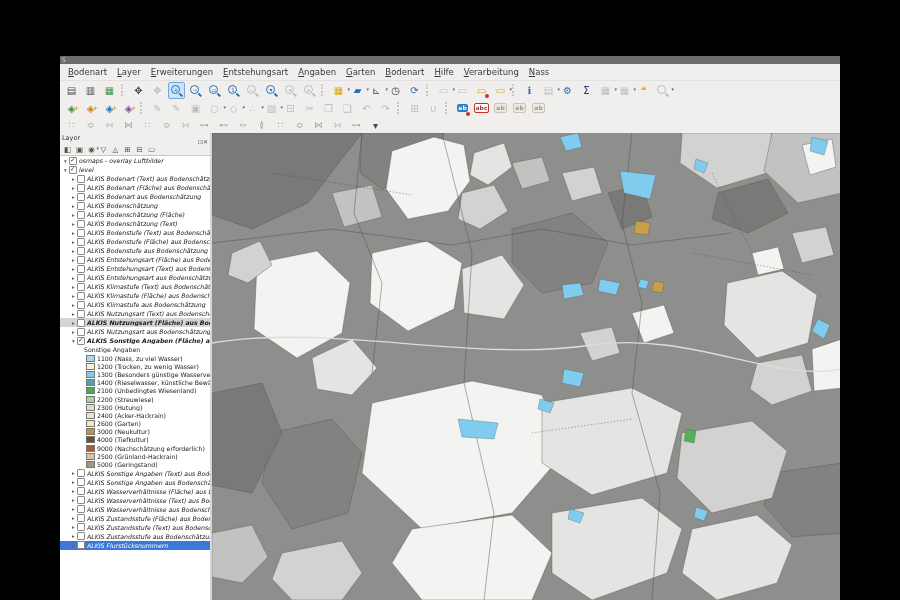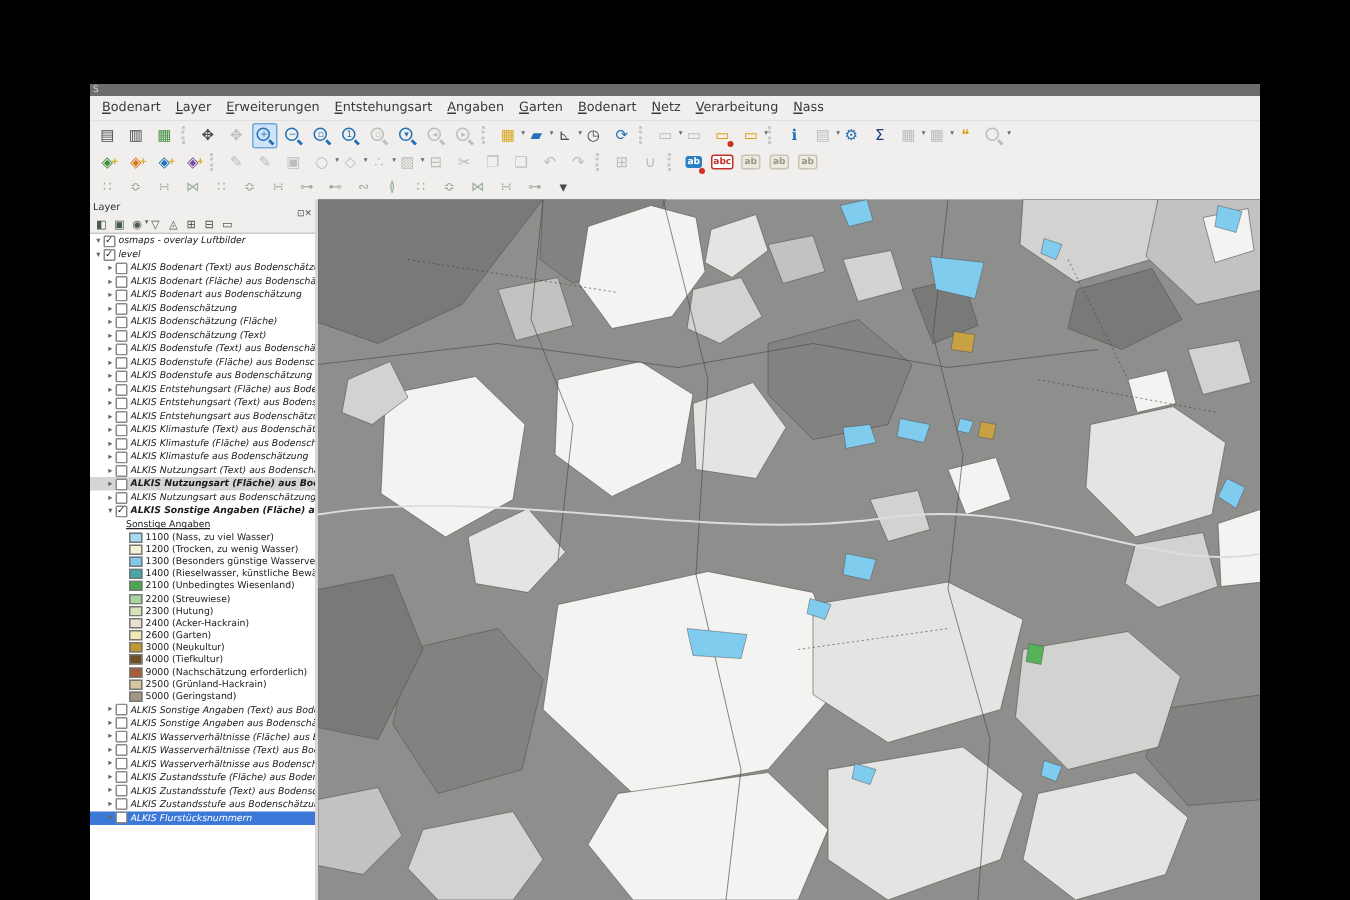--- a/index.html
+++ b/index.html
@@ -80,21 +80,21 @@
     <span>S</span>
   </div>
   <div id="menubar">
       <span class="menu-item">Bodenart</span>
       <span class="menu-item">Layer</span>
       <span class="menu-item">Erweiterungen</span>
       <span class="menu-item">Entstehungsart</span>
       <span class="menu-item">Angaben</span>
       <span class="menu-item">Garten</span>
       <span class="menu-item">Bodenart</span>
-      <span class="menu-item">Netz</span>
+      <span class="menu-item">Hilfe</span>
       <span class="menu-item">Verarbeitung</span>
       <span class="menu-item">Nass</span>
     </div>
   <div class="toolbar" id="toolbar-row1">
       <div class="tbtn dk">
         <span class="glyph">▤</span>
       </div>
       <div class="tbtn dk">
         <span class="glyph">▥</span>
       </div>

